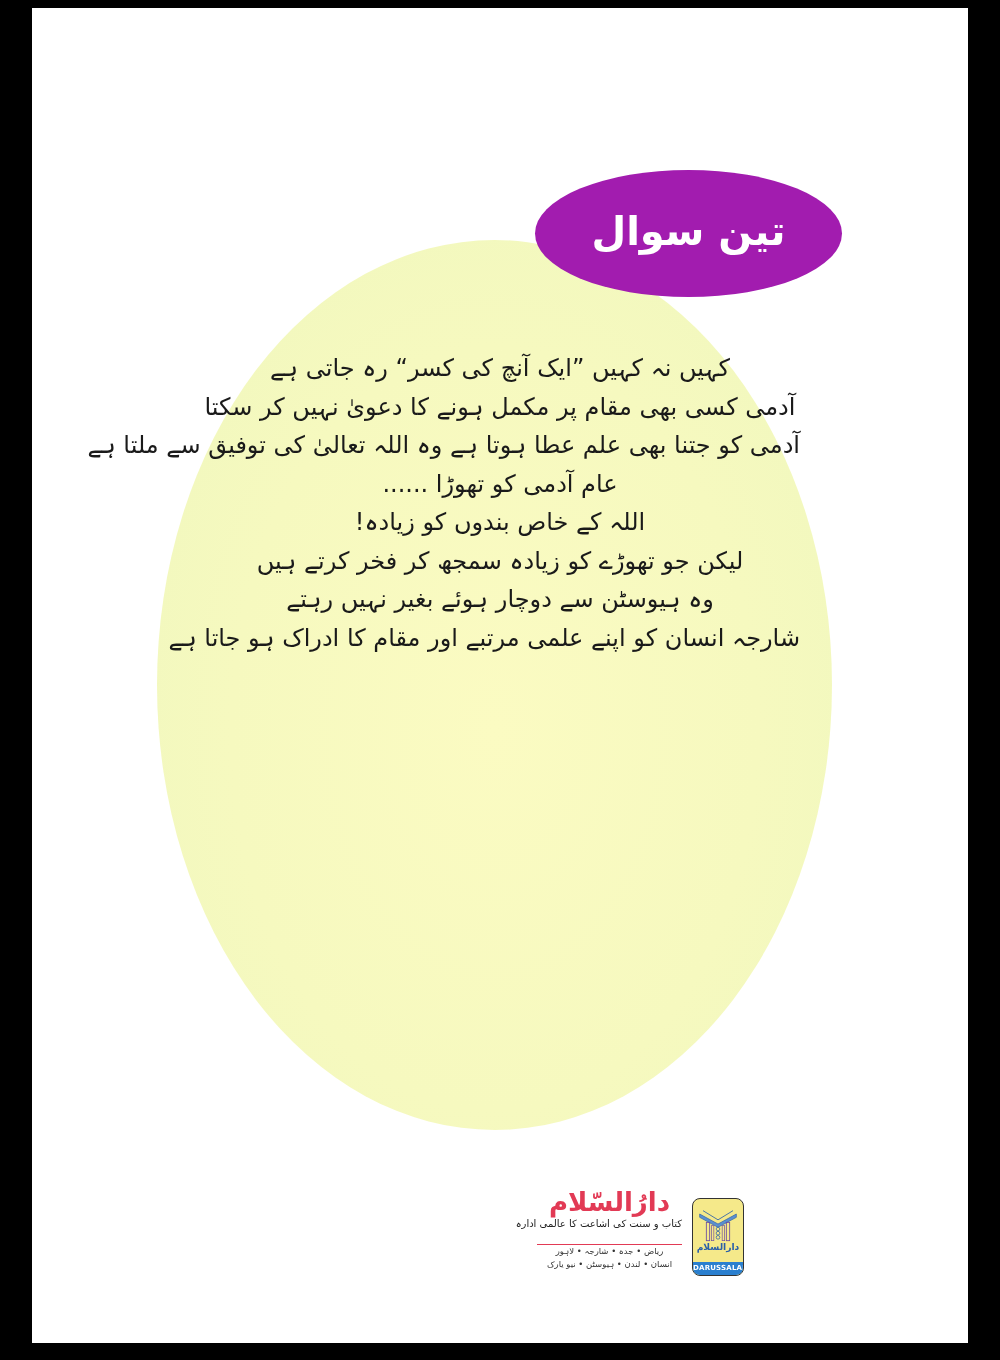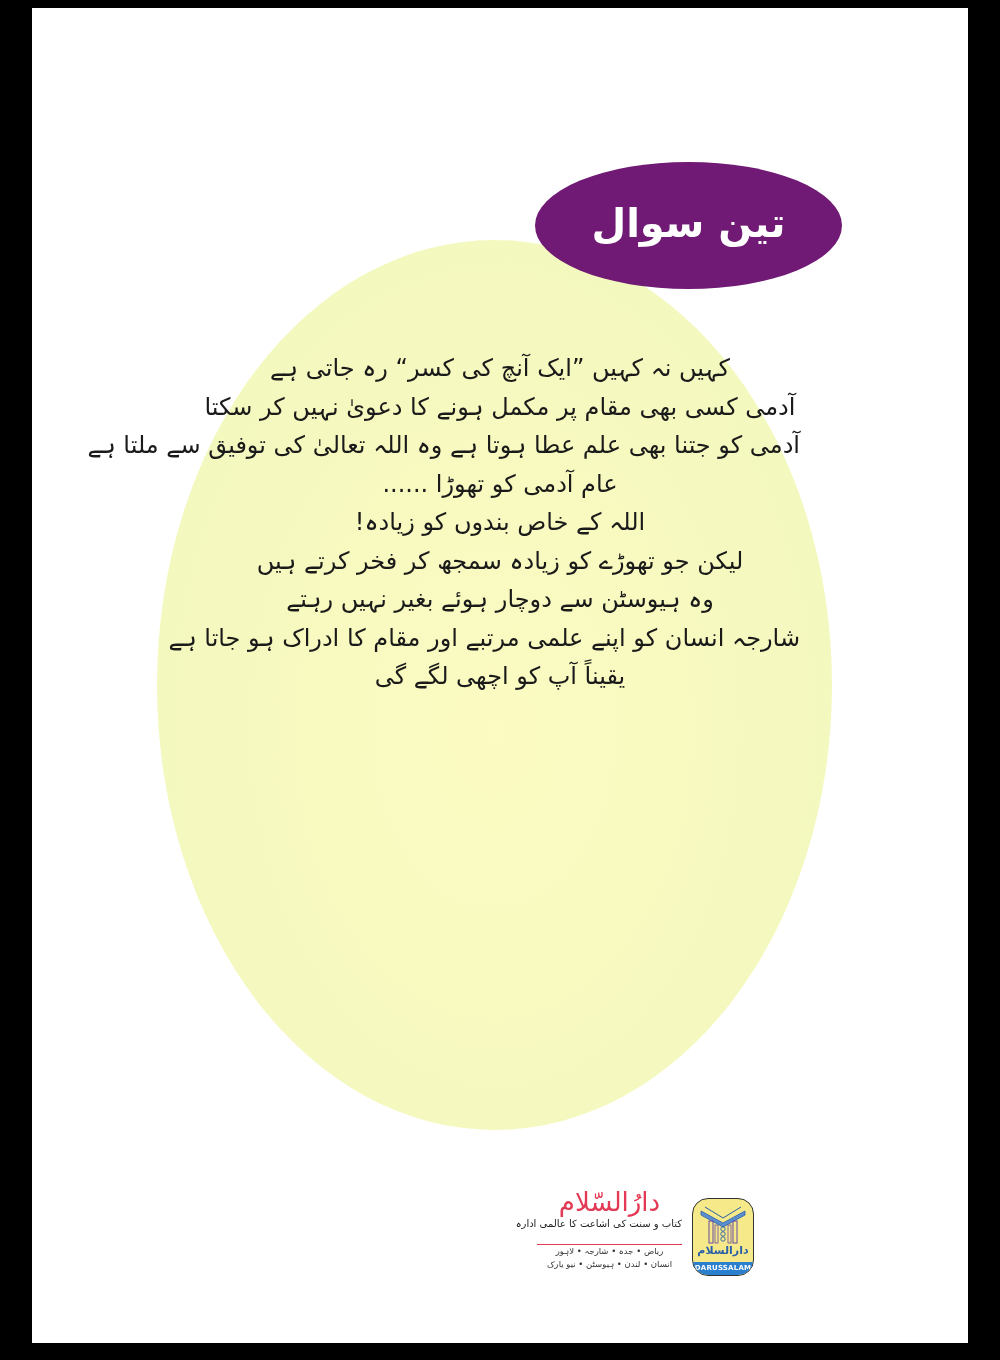--- a/index.html
+++ b/index.html
@@ -27,25 +27,25 @@
       left: 125px;   
       top: 232px;    
       width: 675px;
       height: 890px;
       border-radius: 50%;
       background: radial-gradient(ellipse at 50% 55%, #fbfbc2 0%, #f6f9bf 55%, #eef7bd 100%);
     }
     .title-oval {
       position: absolute;
       left: 503px;   
-      top: 154px;    
+      top: 162px;    
       width: 307px;
       height: 127px;
       border-radius: 50%;
-      background: #701a75;
+      background: #a21caf;
       display: flex;
       align-items: center;
       justify-content: center;
     }
     .title-text {
       color: #ffffff;
       font-family: "DejaVu Sans", sans-serif;
       font-weight: bold;
       font-size: 40px;
       direction: rtl;
@@ -80,46 +80,46 @@
       left: 5px;
       top: 4px;
       width: 145px;
       direction: rtl;
       text-align: center;
       font-family: "DejaVu Sans", sans-serif;
     }
     .publisher-name {
       color: #e23a55;
       font-size: 26px;
-      font-weight: normal;
+      font-weight: bold;
       line-height: 30px;
     }
     .publisher-tagline {
       color: #222222;
       font-size: 10px;
       line-height: 14px;
       border-bottom: 1.5px solid #e23a55;
       padding-bottom: 13px;
       white-space: nowrap;
     }
     .publisher-cities {
       color: #333333;
       font-size: 8.5px;
       line-height: 13px;
       white-space: nowrap;
     }
     .logo-box {
       position: absolute;
       left: 160px;   
       top: 15px;
-      width: 62px;
+      width: 52px;
       height: 78px;
       background: #f5e98a;
       border: 1.5px solid #333333;
-      border-radius: 16px;
+      border-radius: 8px;
       box-sizing: border-box;
       overflow: hidden;
     }
     .logo-emblem {
       position: absolute;
       left: 0;
       top: 2px;
       width: 100%;
       height: 56px;
     }
@@ -152,21 +152,20 @@
 
   <div class="poem">
     <div class="poem-line">کہیں نہ کہیں ”ایک آنچ کی کسر“ رہ جاتی ہے</div>
     <div class="poem-line">آدمی کسی بھی مقام پر مکمل ہونے کا دعویٰ نہیں کر سکتا</div>
     <div class="poem-line">آدمی کو جتنا بھی علم عطا ہوتا ہے وہ اللہ تعالیٰ کی توفیق سے ملتا ہے</div>
     <div class="poem-line">عام آدمی کو تھوڑا ......</div>
     <div class="poem-line">اللہ کے خاص بندوں کو زیادہ!</div>
     <div class="poem-line">لیکن جو تھوڑے کو زیادہ سمجھ کر فخر کرتے ہیں</div>
     <div class="poem-line">وہ ہیوسٹن سے دوچار ہوئے بغیر نہیں رہتے</div>
     <div class="poem-line">شارجہ انسان کو اپنے علمی مرتبے اور مقام کا ادراک ہو جاتا ہے</div>
-    <div class="poem-line">یقیناً آپ کو اچھی لگے گی</div>
   </div>
 
   <div class="footer">
     <div class="publisher-block">
       <div class="publisher-name">دارُالسّلام</div>
       <div class="publisher-tagline">کتاب و سنت کی اشاعت کا عالمی ادارہ</div>
       <div class="publisher-cities">ریاض • جدہ • شارجہ • لاہور</div>
       <div class="publisher-cities">انسان • لندن • ہیوسٹن • نیو یارک</div>
     </div>
 

